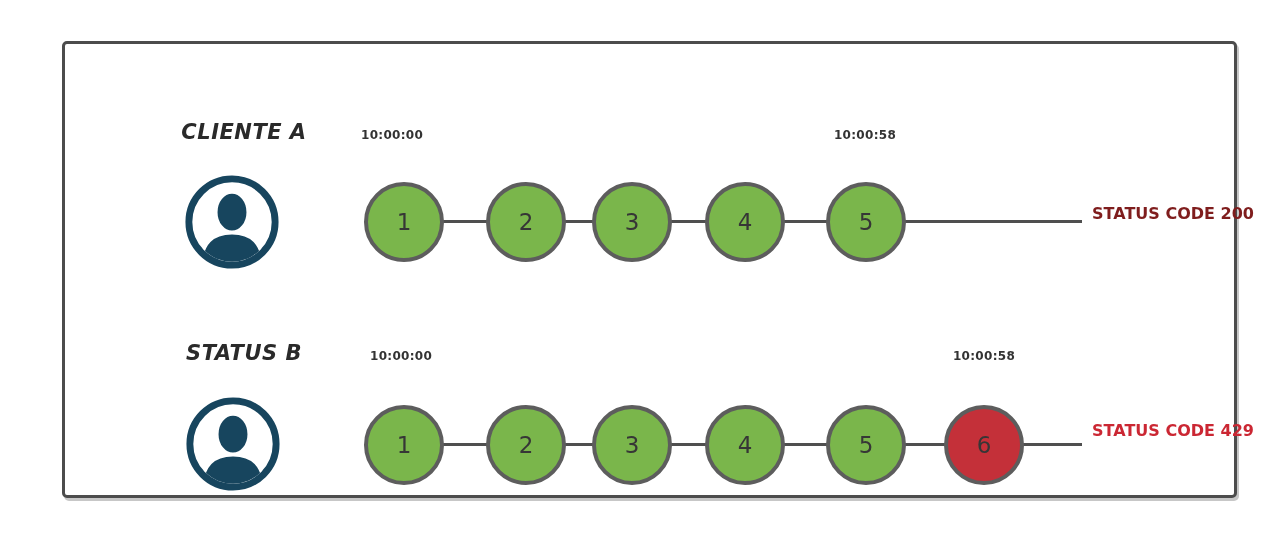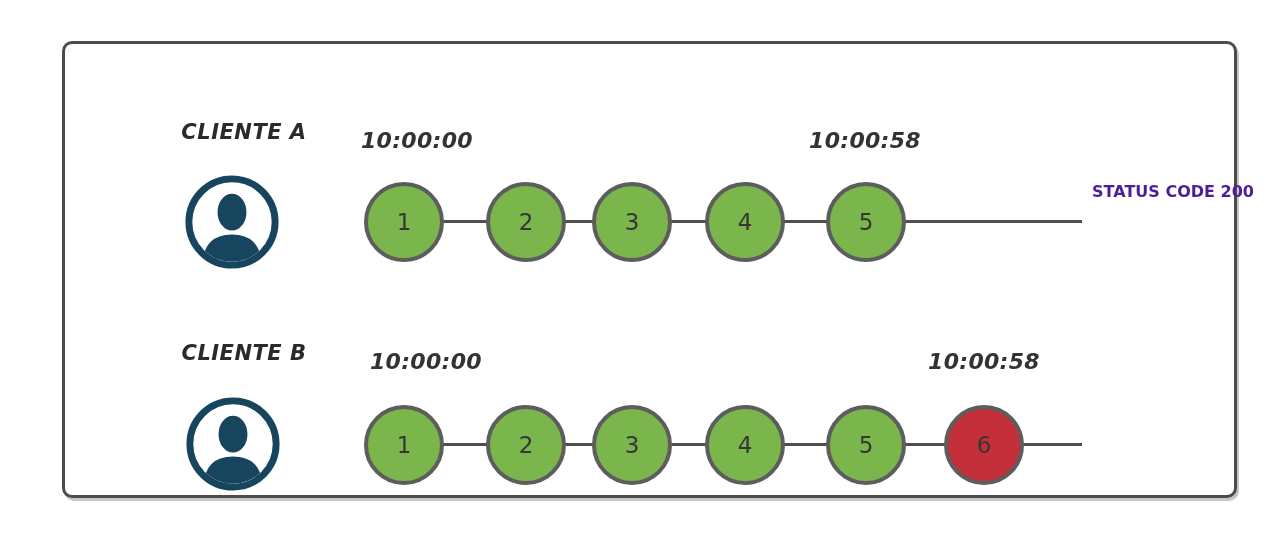--- a/index.html
+++ b/index.html
@@ -2,40 +2,39 @@
 <html style="--ok: #7ab64b; --blocked: #c43039; --circle-border: #5d5d5d; --line: #4f4f4f; --panel-border: #4c4c4c;"><head>
 <meta charset="utf-8">
 <style>
   html,body{margin:0;padding:0;background:#ffffff;}
   .canvas{
     position:relative;width:1280px;height:540px;background:#ffffff;overflow:hidden;
     font-family:"DejaVu Sans","Liberation Sans",sans-serif;
   }
   .panel{
     position:absolute;left:62px;top:41px;width:1175px;height:457px;
-    border:3px solid var(--panel-border,#4c4c4c);border-radius:10px;background:#fff;
+    border:3px solid var(--panel-border,#4c4c4c);border-radius:5px;background:#fff;
     box-shadow:2px 3px 0 rgba(130,130,130,0.45);
     box-sizing:border-box;
   }
   .row{position:absolute;inset:0;}
   .client-label{
     position:absolute;left:104px;width:150px;text-align:center;
     font-size:21px;font-weight:bold;font-style:italic;color:#2a2a2a;letter-spacing:0.5px;
     white-space:nowrap;
   }
   .rowA .client-label{top:76px;}
   .rowB .client-label{top:297px;}
   .avatar{position:absolute;width:98px;height:98px;}
   .rowA .avatar{left:118px;top:129px;}
   .rowB .avatar{left:119px;top:351px;}
   .avatar svg{width:100%;height:100%;display:block;}
   .time{
-    position:absolute;font-size:22px;font-weight:bold;color:#333333;white-space:nowrap;
+    position:absolute;font-size:12px;font-weight:bold;color:#333333;white-space:nowrap;
     letter-spacing:0.3px;
-    font-style:italic;
   }
   .rowA .time{top:84px;}
   .rowB .time{top:305px;}
   .time.end{transform:translateX(-50%);text-align:center;}
   .timeline{position:absolute;inset:0;}
   .tl-line{position:absolute;height:3px;background:var(--line,#4f4f4f);}
   .req-circle{
     position:absolute;width:80px;height:80px;border-radius:50%;
     border:4px solid var(--circle-border,#5d5d5d);box-sizing:border-box;
     display:flex;align-items:center;justify-content:center;
@@ -73,27 +72,27 @@
       <div class="time start" style="left: 296px;">10:00:00</div>
       <div class="time end" style="left: 800px;">10:00:58</div>
       <div class="timeline">
           <div class="tl-line" style="left: 339px; width: 678px; top: 176px;"></div>
           <div class="req-circle ok" style="left: 299px; top: 138px;">1</div>
           <div class="req-circle ok" style="left: 421px; top: 138px;">2</div>
           <div class="req-circle ok" style="left: 527px; top: 138px;">3</div>
           <div class="req-circle ok" style="left: 640px; top: 138px;">4</div>
           <div class="req-circle ok" style="left: 761px; top: 138px;">5</div>
         </div>
-      <div class="status" style="top: 138px; color: #4c1d95;">
+      <div class="status" style="top: 160px; color: #7f1d1d;">
         <div>STATUS CODE 200</div>
       </div>
     </section>
 
     <section class="row rowB">
-      <div class="client-label">CLIENTE B</div>
+      <div class="client-label">STATUS B</div>
       <div class="avatar">
         <svg viewBox="0 0 100 100" aria-hidden="true">
           <defs>
               <clipPath id="clipB">
                 <circle cx="50" cy="50" r="40.5"></circle>
               </clipPath>
             </defs>
           <circle cx="50" cy="50" r="44" fill="#ffffff" stroke="#17455e" stroke-width="7"></circle>
           <g clip-path="url(#clipB)">
             <path d="M17 100 C18 70 31 61 50 61 C69 61 82 70 83 100 Z" fill="#17455e" stroke="#ffffff" stroke-width="3.5"></path>
@@ -106,17 +105,18 @@
       <div class="timeline">
           <div class="tl-line" style="left: 339px; width: 678px; top: 399px;"></div>
           <div class="req-circle ok" style="left: 299px; top: 361px;">1</div>
           <div class="req-circle ok" style="left: 421px; top: 361px;">2</div>
           <div class="req-circle ok" style="left: 527px; top: 361px;">3</div>
           <div class="req-circle ok" style="left: 640px; top: 361px;">4</div>
           <div class="req-circle ok" style="left: 761px; top: 361px;">5</div>
           <div class="req-circle blocked" style="left: 879px; top: 361px;">6</div>
         </div>
       <div class="status" style="top: 377px; color: rgb(203, 39, 51);">
+        <div>STATUS CODE 429</div>
       </div>
     </section>
 
   </div>
 </div>
 
 </body></html>

